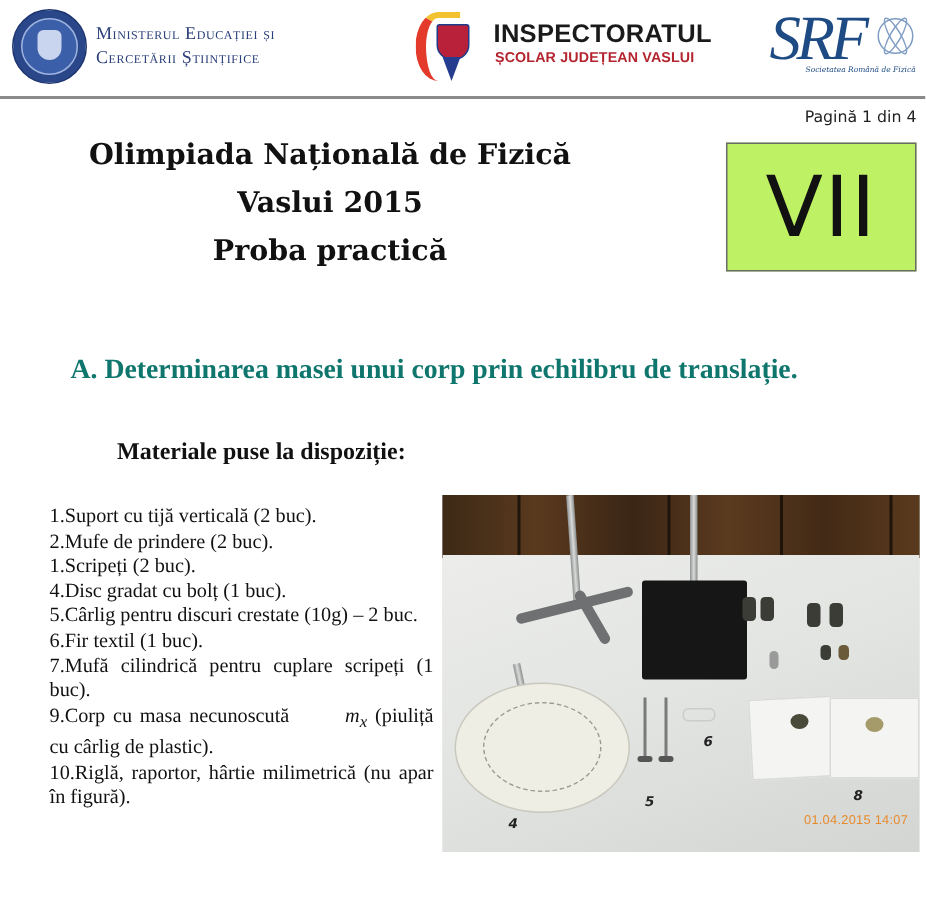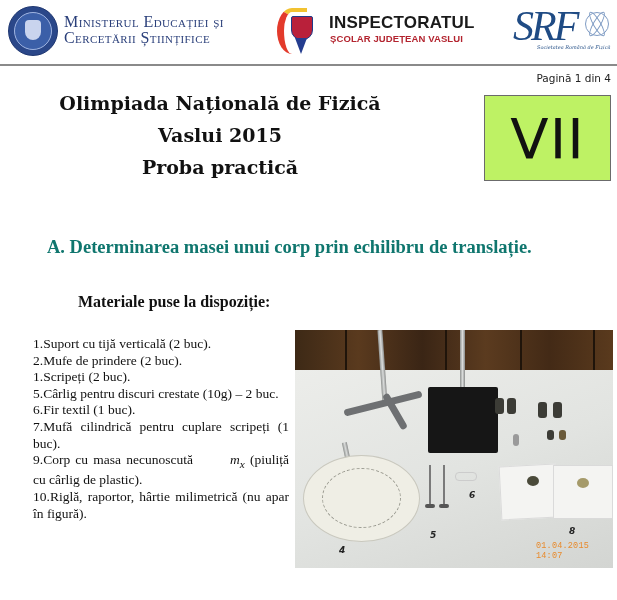--- a/index.html
+++ b/index.html
@@ -4,21 +4,21 @@
 <style>
   html, body { margin: 0; padding: 0; background: #ffffff; }
   body { width: 617px; height: 600px; position: relative; overflow: hidden; font-family: "DejaVu Serif", serif; color: #111; }
 
   
   .hdr { position: absolute; left: 0; top: 0; width: 617px; height: 64px; }
   .logo-gov { position: absolute; left: 8px; top: 6px; width: 48px; height: 48px; border-radius: 50%;
     background: radial-gradient(circle at 50% 50%, #3b5fa8 0 55%, #2a4789 56% 100%); border: 1px solid #1d3570; }
   .logo-gov .ring { position: absolute; left: 5px; top: 5px; width: 36px; height: 36px; border-radius: 50%; border: 1px solid #9fb3df; }
   .logo-gov .eagle { position: absolute; left: 16px; top: 13px; width: 16px; height: 20px; background: #c9d4ee; border-radius: 4px 4px 8px 8px; }
-  .min-text { position: absolute; left: 64px; top: 14px; font-family: "Liberation Serif", serif; font-size: 16px; line-height: 16px; color: #2a3f7a; letter-spacing: 0.4px; font-variant: small-caps; }
+  .min-text { position: absolute; left: 64px; top: 14px; font-family: "Liberation Serif", serif; font-size: 12px; line-height: 16px; color: #2a3f7a; letter-spacing: 0.4px; font-variant: small-caps; }
 
   .logo-isj { position: absolute; left: 277px; top: 6px; width: 42px; height: 50px; }
   .logo-isj .arc1 { position: absolute; left: 0; top: 2px; width: 30px; height: 46px; border-radius: 50% 0 0 50%; border-left: 7px solid #e33a2b; border-top: 4px solid #f2c230; box-sizing: border-box; }
   .logo-isj .shield { position: absolute; left: 14px; top: 10px; width: 20px; height: 22px; background: #b9203a; border-radius: 2px 2px 10px 10px; border: 1px solid #1e3a8a; }
   .logo-isj .pen { position: absolute; left: 18px; top: 32px; width: 12px; height: 16px; background: #243d8f; clip-path: polygon(0 0,100% 0,50% 100%); }
   .isj-t1 { position: absolute; left: 329px; top: 13px; font-family: "Liberation Sans", sans-serif; font-weight: bold; font-size: 17px; color: #1a1a1a; letter-spacing: 0.2px; }
   .isj-t2 { position: absolute; left: 330px; top: 33px; font-family: "Liberation Sans", sans-serif; font-weight: bold; font-size: 9.5px; color: #b3242f; letter-spacing: 0.1px; }
 
   .logo-srf { position: absolute; left: 513px; top: 8px; width: 100px; height: 46px; }
   .logo-srf .srf { position: absolute; left: 0; top: -6px; font-family: "Liberation Serif", serif; font-style: italic; font-size: 42px; color: #1f4b84; letter-spacing: -3px; }
@@ -54,21 +54,21 @@
   .ph-base { position: absolute; left: 133px; top: 57px; width: 70px; height: 66px; background: #161616; border-radius: 2px; }
   .ph-tripod { position: absolute; background: #6e7072; border-radius: 5px; }
   .ph-disc { position: absolute; left: 8px; top: 125px; width: 115px; height: 85px; border-radius: 50%; background: #efeee5; border: 1px solid #c9c8be; }
   .ph-disc .inner { position: absolute; left: 18px; top: 12px; width: 77px; height: 58px; border-radius: 50%; border: 1px dashed #9a9a90; }
   .ph-hook { position: absolute; width: 2px; height: 40px; background: #7a7a7a; }
   .ph-hook-end { position: absolute; width: 10px; height: 4px; background: #555; border-radius: 2px; }
   .ph-bag { position: absolute; background: #f4f4f2; border: 1px solid #dadada; }
   .ph-coin { position: absolute; border-radius: 50%; }
   .ph-pulley { position: absolute; width: 9px; height: 16px; background: #3c3c36; border-radius: 3px; }
   .ph-num { position: absolute; font-family: "DejaVu Sans", sans-serif; font-style: italic; font-weight: bold; font-size: 9px; color: #222; }
-  .ph-date { position: absolute; left: 213px; top: 211px; font-family: Liberation Mono, monospace; font-size: 8.5px; color: #e88a2c; letter-spacing: 0.2px; padding-left: 28px; }
+  .ph-date { position: absolute; left: 213px; top: 211px; font-family: Liberation Sans, sans-serif; font-size: 8.5px; color: #e88a2c; letter-spacing: 0.2px; padding-left: 28px; }
 </style>
 </head>
 <body>
 
 <div class="hdr">
   <div class="logo-gov">
     <div class="ring"></div>
     <div class="eagle"></div>
   </div>
   <div class="min-text">
@@ -100,20 +100,21 @@
 
 <div class="grade-box">VII</div>
 
 <div class="section-a">A. Determinarea masei unui corp prin echilibru de translație.</div>
 <div class="materiale">Materiale puse la dispoziție:</div>
 
 <ul class="mat-list">
   <li>1.Suport cu tijă verticală (2 buc).</li>
   <li>2.Mufe de prindere (2 buc).</li>
   <li>1.Scripeți (2 buc).</li>
+  <li>4.Disc gradat cu bolț (1 buc).</li>
   <li>5.Cârlig pentru discuri crestate (10g) – 2 buc.</li>
   <li>6.Fir textil (1 buc).</li>
   <li>7.Mufă cilindrică pentru cuplare scripeți (1 buc).</li>
   <li><span>9.Corp cu masa necunoscută </span><span class="mx"><span>m</span><sub>x</sub></span><span> (piuliță cu cârlig de plastic).</span></li>
   <li>10.Riglă, raportor, hârtie milimetrică (nu apar în figură).</li>
 </ul>
 
 <div class="photo">
   <div class="ph-wall">
     <div class="line" style="left:50px"></div>

